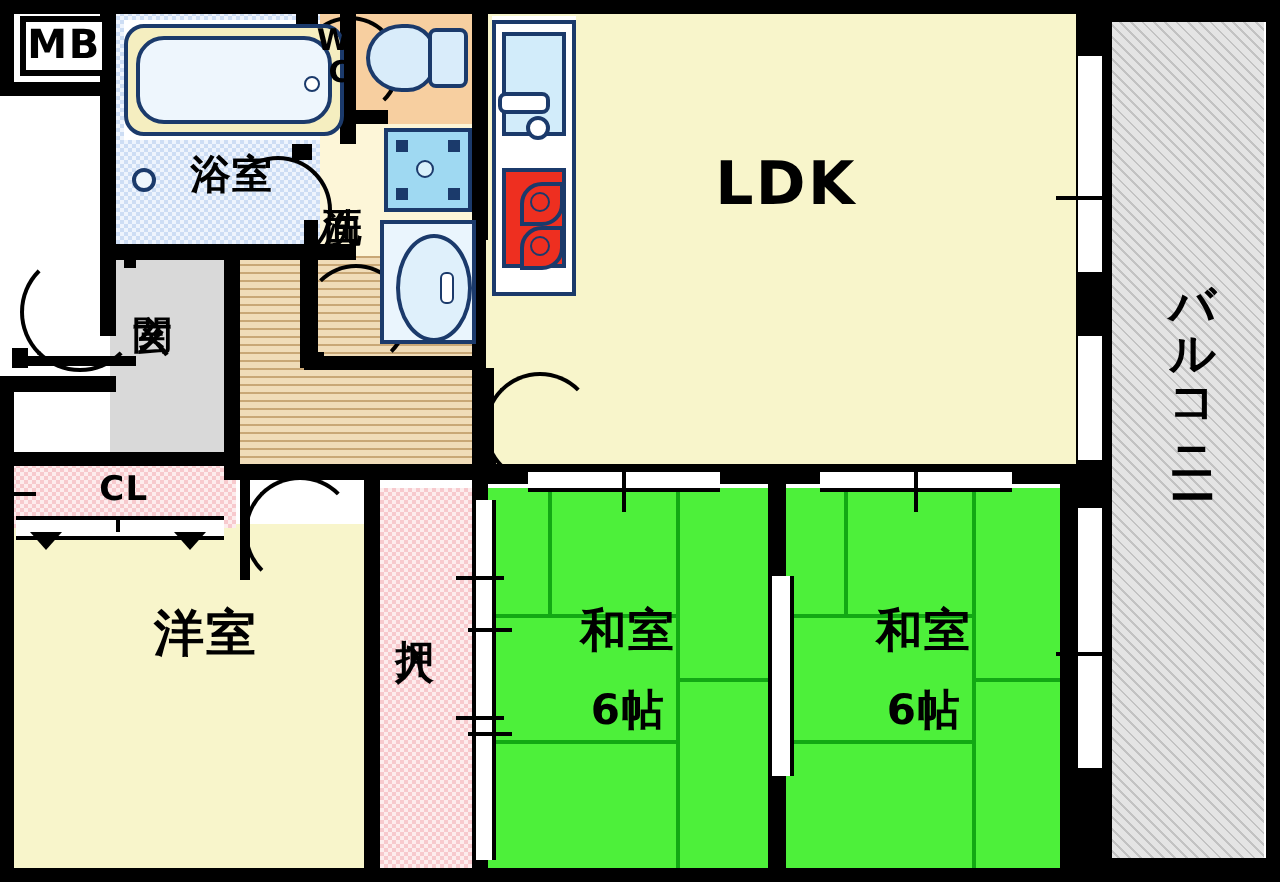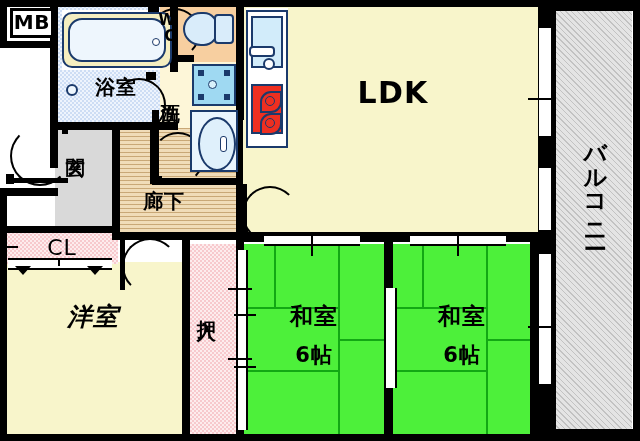--- a/index.html
+++ b/index.html
@@ -71,21 +71,21 @@
   .lab.v{writing-mode:vertical-rl;text-orientation:upright;letter-spacing:.06em;}
   .lab-ldk{font-size:30px;}
   .lab-ldk2{font-size:27px;}
   .lab-room{font-size:23px;}
   .lab-room2{font-size:21px;}
   .lab-yo{font-size:25px;}
   .lab-yo2{font-size:24px;}
   .lab-sm{font-size:19px;}
   .lab-md{font-size:20px;}
   .lab-mb{font-size:20px;font-weight:700;}
-  .lab-cl{font-size:22px;font-weight:400;}
+  .lab-cl{font-size:17px;font-weight:700;}
   .lab-wc{font-size:15px;font-weight:700;}
   .lab-balcony{font-size:23px;}
 
   
   .fix{position:absolute;box-sizing:border-box;}
   .tub{
     border:2px solid #1b3a6b;border-radius:10px;
     background:#dfeefb;
   }
   .tub-in{
@@ -323,25 +323,24 @@
 
   <div class="lab lab-md" style="left:70px;top:76px;width:92px;">浴室</div>
 
   <div class="lab lab-wc" style="left:158px;top:12px;width:18px;">W</div>
   <div class="lab lab-wc" style="left:161px;top:28px;width:18px;">C</div>
 
   <div class="lab lab-sm v" style="left:160px;top:88px;">洗面</div>
 
   <div class="lab lab-sm v" style="left:65px;top:142px;">玄関</div>
 
-  <div class="lab lab-md" style="left:124px;top:190px;width:80px;">廊下</div>
 
   <div class="lab lab-ldk" style="left:338px;top:76px;width:110px;">LDK</div>
 
-  <div class="lab lab-yo" style="left:38px;top:303px;width:110px;font-style:italic;">洋室</div>
+  <div class="lab lab-yo" style="left:48px;top:303px;width:110px;">洋室</div>
 
   <div class="lab lab-cl" style="left:34px;top:236px;width:56px;">CL</div>
 
   <div class="lab lab-sm v" style="left:196px;top:305px;">押入</div>
 
   <div class="lab lab-room" style="left:264px;top:304px;width:100px;">和室</div>
   <div class="lab lab-room2" style="left:264px;top:344px;width:100px;">6帖</div>
 
   <div class="lab lab-room" style="left:412px;top:304px;width:100px;">和室</div>
   <div class="lab lab-room2" style="left:412px;top:344px;width:100px;">6帖</div>

